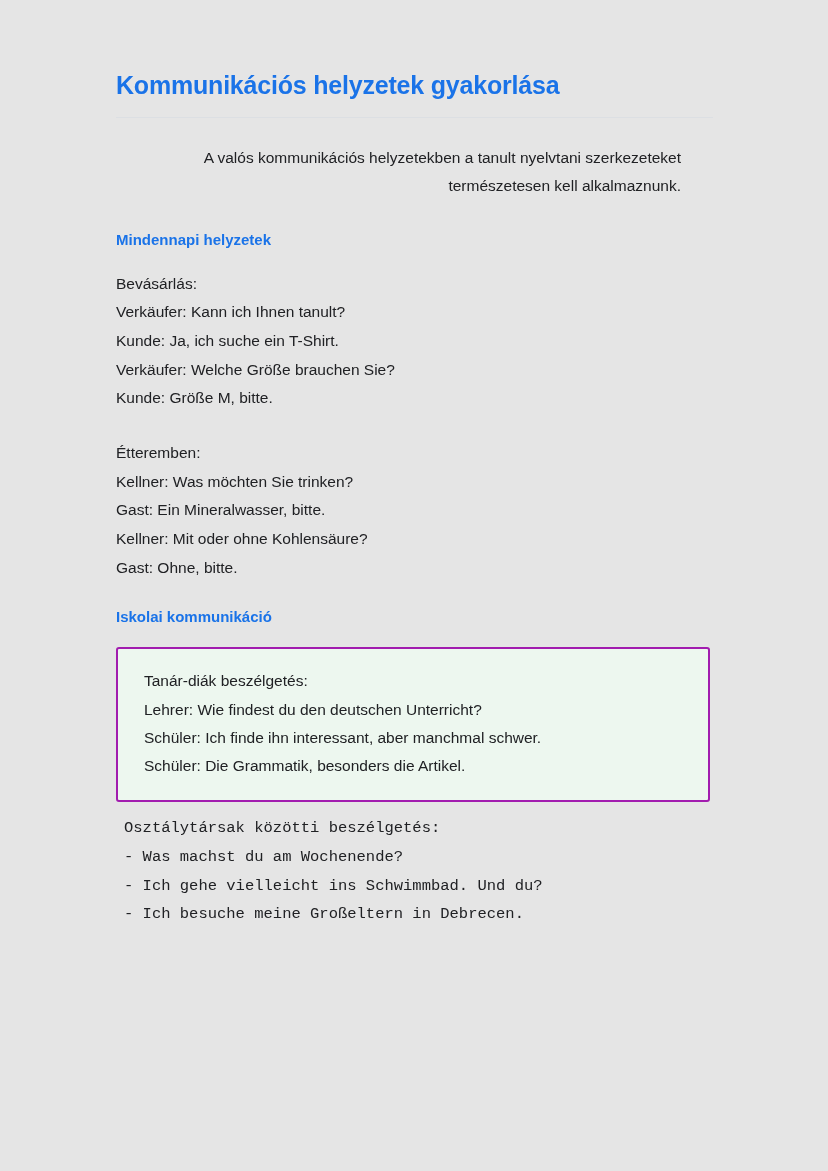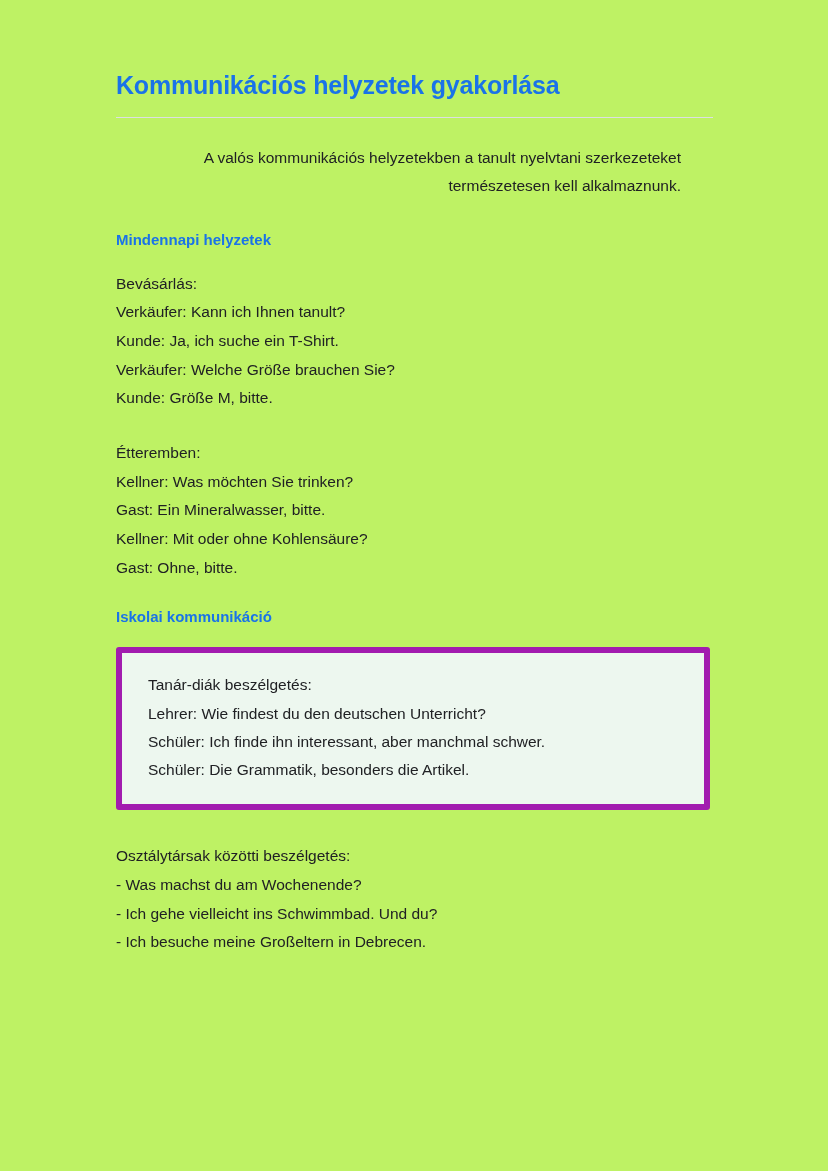--- a/index.html
+++ b/index.html
@@ -12,21 +12,21 @@
     min-height: 1171px;
     font-family: "Liberation Sans", sans-serif;
     color: #202124;
     -webkit-font-smoothing: antialiased;
   }
   .page {
     width: 828px;
     min-height: 1171px;
     box-sizing: border-box;
     padding: 70px 116px 40px 116px;
-    background: #bef264;
+    background: #e5e5e5;
   }
   .doc-title {
     font-size: 25px;
     line-height: 1.25;
     font-weight: 700;
     color: #1a73e8;
     margin: 0 0 16px 0;
     letter-spacing: -0.2px;
   }
   .title-rule {
@@ -54,30 +54,31 @@
   }
   .dialogue-line {
     font-size: 15.5px;
     line-height: 1.85;
     color: #202124;
   }
   .callout {
     box-sizing: border-box;
     width: 594px;
     background: #edf7ef;
-    border: 6px solid #a21caf;
+    border: 2px solid #a21caf;
     border-radius: 3px;
     padding: 18px 26px 20px 26px;
-    margin: 0 0 32px 0;
+    margin: 0 0 12px 0;
   }
   .callout .dialogue-line {
     line-height: 1.82;
   }
   .closing-block {
-    margin: 0;
+    margin: 8px;
+    font-family: Liberation Mono, monospace;
   }
   .closing-block .dialogue-line {
     line-height: 1.85;
   }
 </style>
 </head>
 <body>
 
 <div class="page">
 

